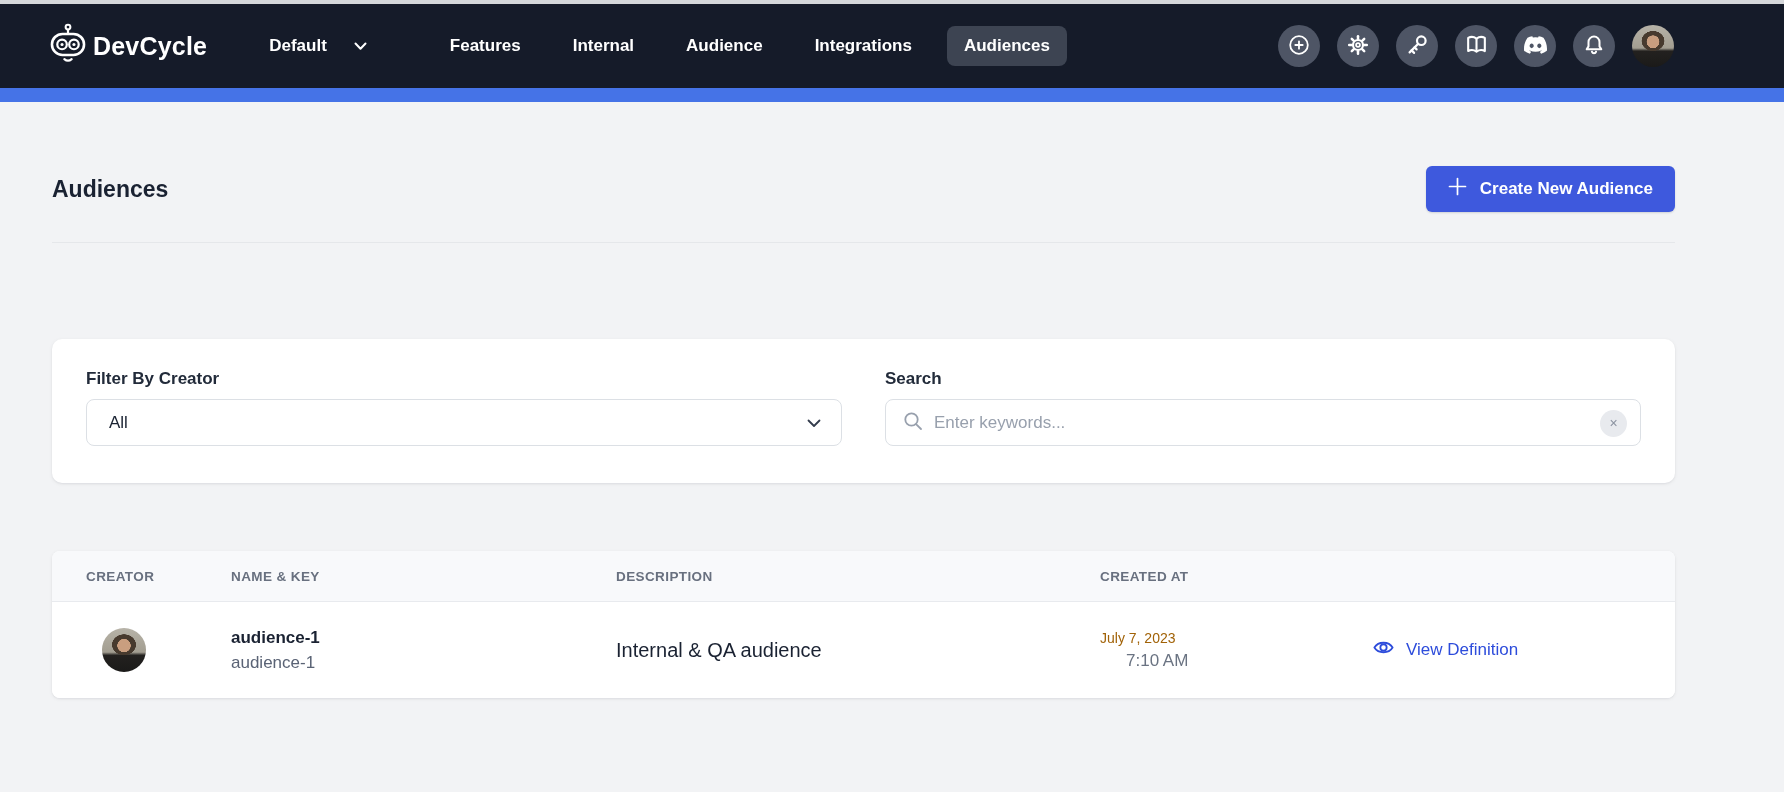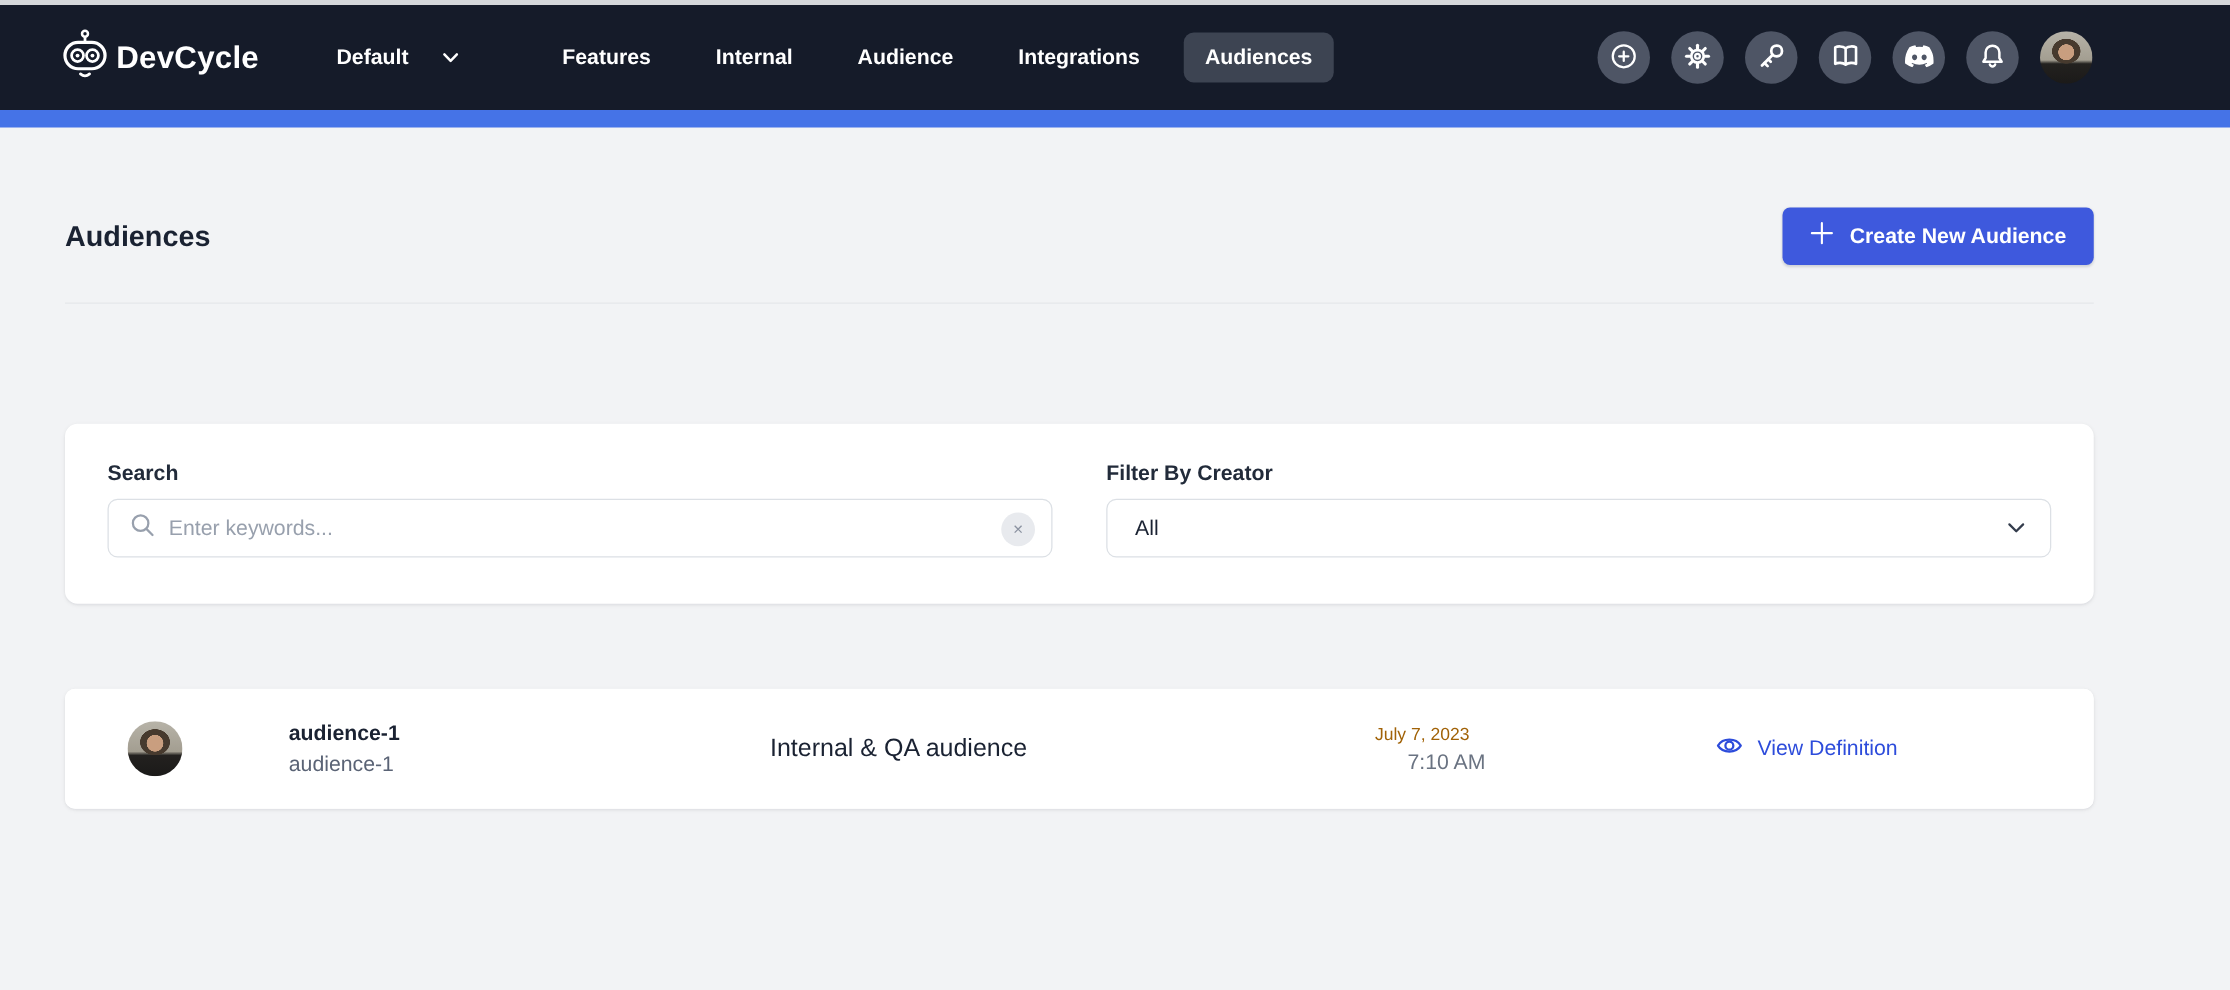--- a/index.html
+++ b/index.html
@@ -276,46 +276,53 @@
         </svg>
       </span>
       <span>Create New Audience</span>
     </button>
   </div>
 
   <hr class="divider">
 
   <section class="filter-card">
     <div>
+      <label class="field-label">Filter By Creator</label>
+      <div class="select">
+        <span class="select-value">All</span>
+        <span>
+          <svg width="14" height="9" viewBox="0 0 14 9" fill="none">
+            <path d="M1.5 1.5 L7 7 L12.5 1.5" stroke="#333c4c" stroke-width="1.8" stroke-linecap="round" stroke-linejoin="round"></path>
+          </svg>
+        </span>
+      </div>
+    </div>
+    <div>
       <label class="field-label">Search</label>
       <div class="search-box">
         <span>
           <svg width="22" height="22" viewBox="0 0 22 22" fill="none" stroke="#98a0ad" stroke-width="1.8" stroke-linecap="round">
             <circle cx="9.5" cy="9.5" r="6.2"></circle>
             <line x1="14.3" y1="14.3" x2="19" y2="19"></line>
           </svg>
         </span>
         <input class="search-input" type="text" placeholder="Enter keywords..." style="">
         <button class="clear-chip">×</button>
       </div>
     </div>
-    <div>
-      <label class="field-label">Filter By Creator</label>
-      <div class="select">
-        <span class="select-value">All</span>
-        <span>
-          <svg width="14" height="9" viewBox="0 0 14 9" fill="none">
-            <path d="M1.5 1.5 L7 7 L12.5 1.5" stroke="#333c4c" stroke-width="1.8" stroke-linecap="round" stroke-linejoin="round"></path>
-          </svg>
-        </span>
-      </div>
-    </div>
   </section>
 
   <section class="table-card">
+    <div class="row-grid thead">
+      <div class="th">Creator</div>
+      <div class="th">Name &amp; Key</div>
+      <div class="th">Description</div>
+      <div class="th">Created At</div>
+      <div class="th"></div>
+    </div>
     <div class="row-grid trow">
       <div>
         <div class="row-avatar"></div>
       </div>
       <div>
         <div class="cell-name">audience-1</div>
         <div class="cell-key">audience-1</div>
       </div>
       <div class="cell-desc">Internal &amp; QA audience</div>
       <div>

